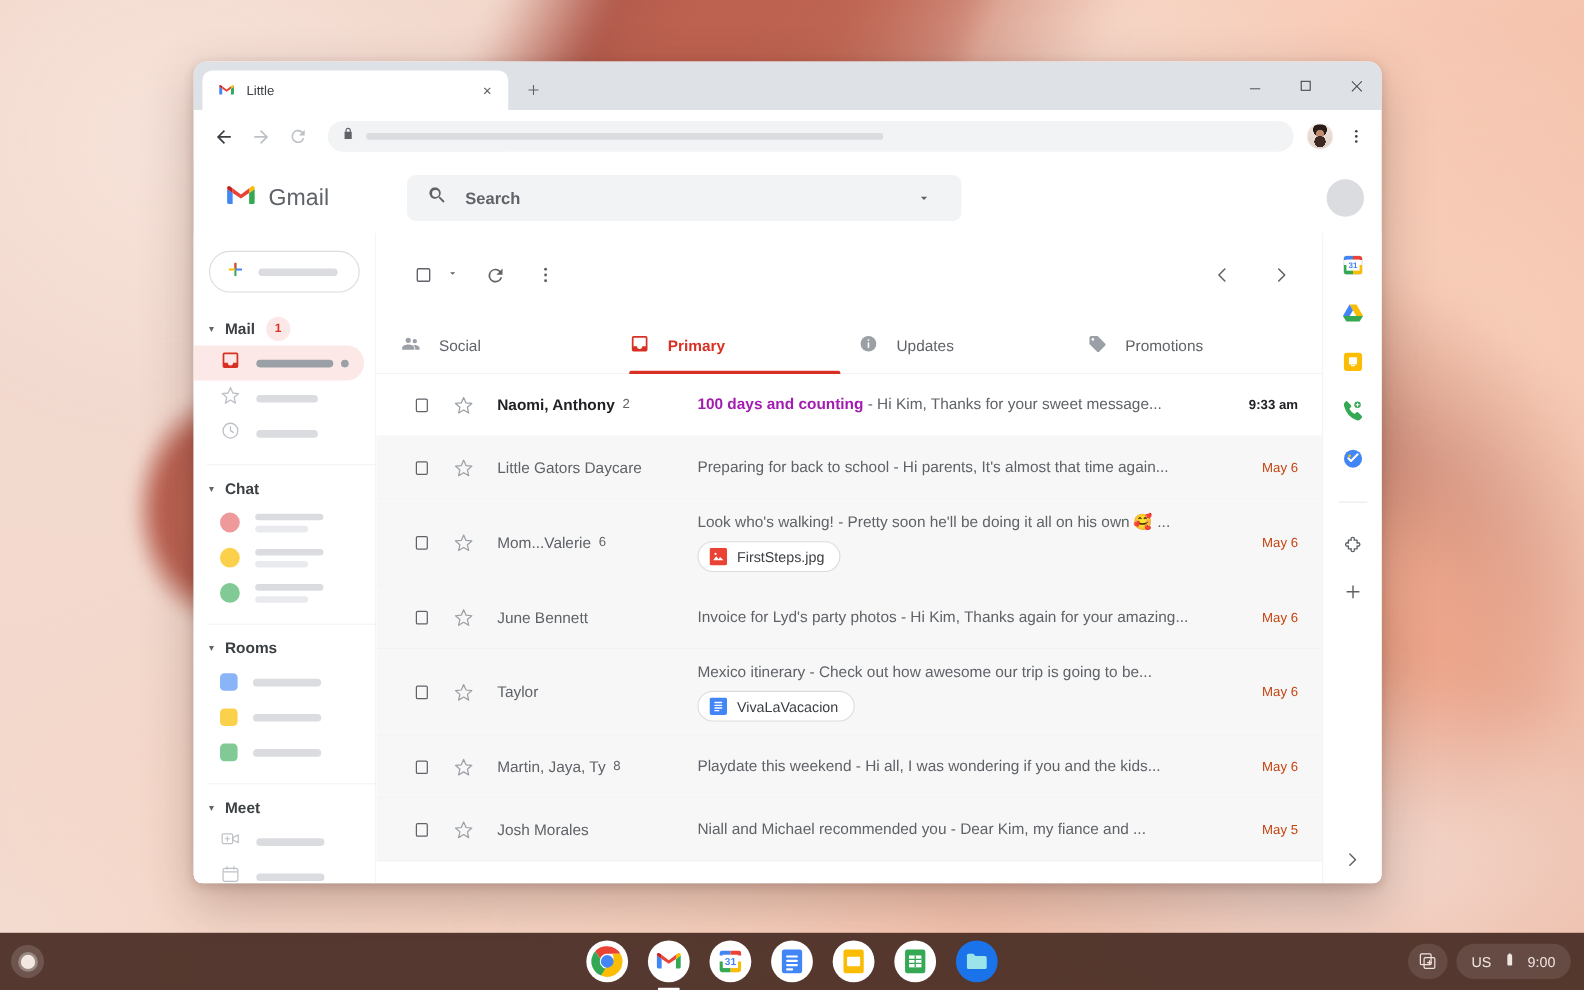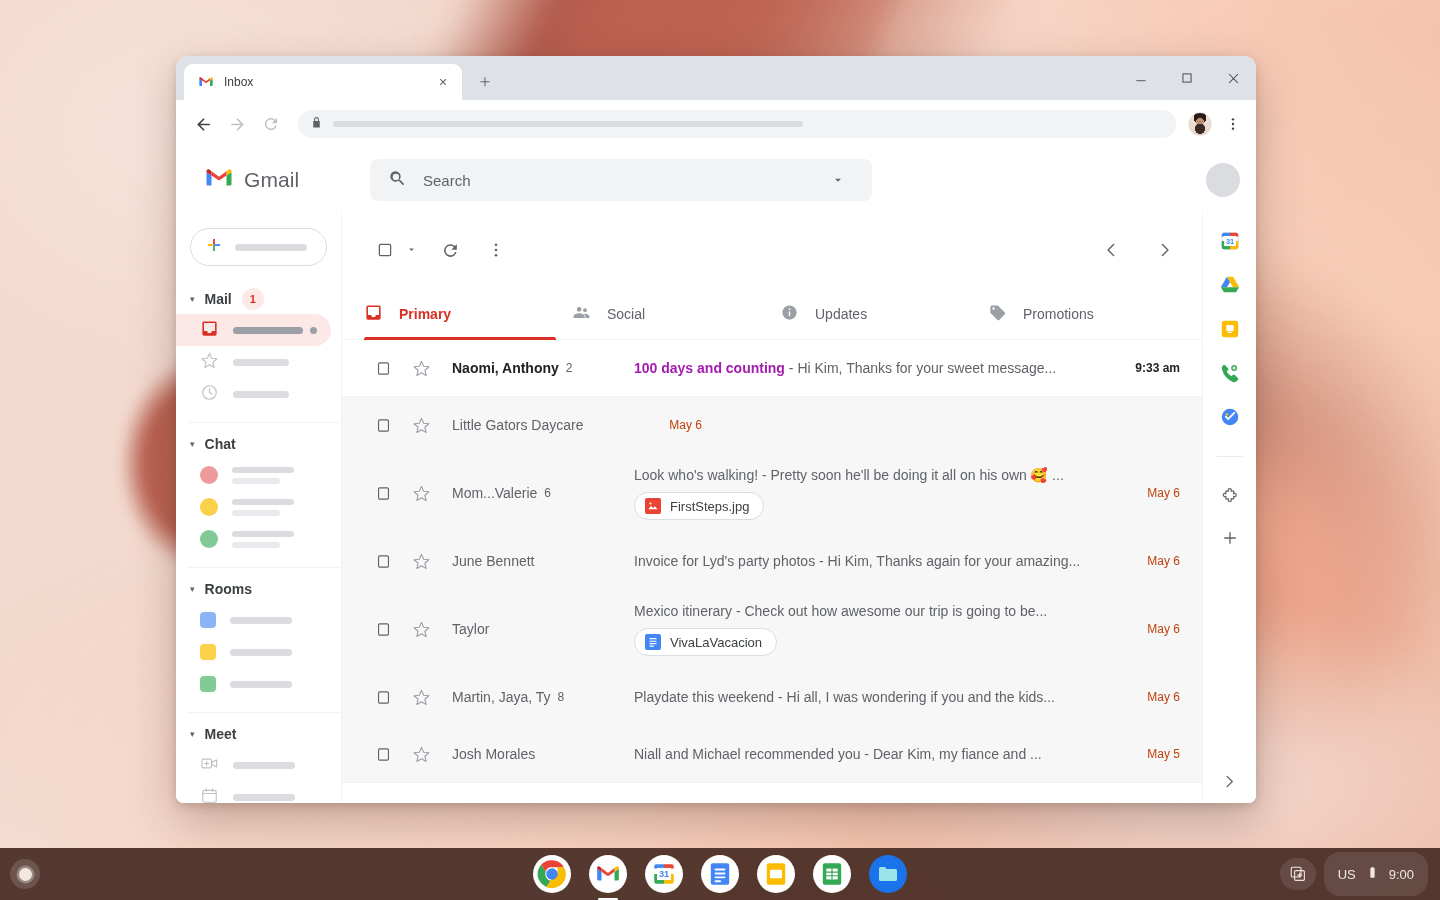--- a/index.html
+++ b/index.html
@@ -166,20 +166,21 @@
     padding: 0 16px 0 14px; flex: 0 0 auto; margin-left: 14px;
   }
   .gm-logo-wrap {
     display: flex; align-items: center; gap: 10px; width: 166px;
   }
   .gm-wordmark { font-size: 21px; color: #5f6368; letter-spacing: .1px; }
   .gm-search {
     flex: 1 1 auto; height: 42px; background: #f1f3f4; border-radius: 8px;
     display: flex; align-items: center; padding: 0 16px 0 18px; gap: 16px;
     max-width: 700px;
+    font-weight: bold;
   }
   .gm-search-text { font-size: 15px; color: #5f6368; flex: 1 1 auto; }
   .gm-search-caret {
     width: 36px; height: 36px; display:flex; align-items:center;
     justify-content:center;
   }
   .gm-header-spacer { flex: 1 1 auto; }
   .gm-avatar {
     width: 34px; height: 34px; border-radius: 50%; background: #dadce0;
     flex: 0 0 auto;
@@ -267,21 +268,21 @@
     border-bottom: 1px solid #f1f3f4; padding: 0 22px 0 22px;
     background: #f7f7f7; position: relative;
   }
   .mrow.unread { background: #fff; }
   .mrow-inner { display: flex; align-items: center; width: 100%; min-height: 56px; }
   .m-check { width: 38px; flex: 0 0 auto; display: flex; align-items: center; justify-content: center; }
   .m-star  { width: 38px; flex: 0 0 auto; display: flex; align-items: center; justify-content: center; }
   .m-from {
     width: 190px; flex: 0 0 auto; font-size: 14px; color: #5f6368;
     padding-left: 12px; white-space: nowrap; overflow: hidden;
-    display: flex; align-items: center; gap: 7px;
+    display: flex; align-items: flex-start; gap: 7px;
   }
   .mrow.unread .m-from { color: #202124; font-weight: bold; }
   .m-count { font-size: 12px; color: #5f6368; font-weight: normal; }
   .m-body { flex: 1 1 auto; min-width: 0; padding-left: 4px; }
   .m-line {
     font-size: 14px; color: #5f6368; white-space: nowrap;
     overflow: hidden; text-overflow: ellipsis;
   }
   .m-subj { color: #5f6368; }
   .mrow.unread .m-subj { color: #a21caf; font-weight: bold; }
@@ -336,21 +337,21 @@
     height: 2.5px; border-radius: 2px; background: #fff;
   }
   .shelf-right {
     position: absolute; right: 12px; display: flex; align-items: center; gap: 8px;
   }
   .tray-btn {
     width: 36px; height: 32px; border-radius: 16px; background: rgba(255,255,255,.10);
     display: flex; align-items: center; justify-content: center; color: #efe4e0;
   }
   .tray-status {
-    height: 44px; border-radius: 16px; background: rgba(255,255,255,.10);
+    height: 32px; border-radius: 16px; background: rgba(255,255,255,.10);
     display: flex; align-items: center; gap: 9px; padding: 0 14px;
     color: #f1e6e2; font-size: 13px;
   }
 </style>
 </head>
 <body>
 
 <div id="desktop">
 
   <div class="wp wp-base"></div>
@@ -371,21 +372,21 @@
         <span class="tab-favicon">
           <svg viewBox="0 0 24 24" width="16" height="16">
             <path d="M2 6.5 12 13.4 22 6.5v10.3a1.2 1.2 0 0 1-1.2 1.2H18V9.9l-6 4.1-6-4.1v8.1H3.2A1.2 1.2 0 0 1 2 16.8z" fill="#fff"></path>
             <path d="M3.2 18H6V9.9L2 7.1v9.7A1.2 1.2 0 0 0 3.2 18z" fill="#4285f4"></path>
             <path d="M18 18h2.8a1.2 1.2 0 0 0 1.2-1.2V7.1l-4 2.8z" fill="#34a853"></path>
             <path d="M22 7.1V6.3c0-1.1-1.3-1.8-2.2-1.1L18 6.5v3.4z" fill="#fbbc04"></path>
             <path d="M2 7.1V6.3c0-1.1 1.3-1.8 2.2-1.1L6 6.5v3.4z" fill="#c5221f"></path>
             <path d="M6 6.5 12 11l6-4.5v3.4l-6 4.1-6-4.1z" fill="#ea4335"></path>
           </svg>
         </span>
-        <span class="tab-title">Inbox</span>
+        <span class="tab-title">Little</span>
         <span class="tab-close">×</span>
       </div>
       <div class="newtab">
         <svg viewBox="0 0 24 24" width="16" height="16">
             <path d="M11.25 5h1.5v6h6v1.5h-6v6h-1.5v-6h-6V11h6z" fill="#5f6368"></path>
           </svg>
       </div>
       <div class="wincontrols">
         <div class="winbtn">
           <svg viewBox="0 0 24 24" width="14" height="14">
@@ -628,35 +629,35 @@
               </svg>
           </div>
           <div class="tb-btn" style="margin-left:12px">
             <svg viewBox="0 0 24 24" width="20" height="20">
                 <path d="M9 5.5 15.5 12 9 18.5" fill="none" stroke="#5f6368" stroke-width="1.7" stroke-linecap="round" stroke-linejoin="round"></path>
               </svg>
           </div>
         </div>
 
         <div class="tabs-row">
+          <div class="cat-tab">
+            <span>
+              <svg viewBox="0 0 24 24" width="19" height="19">
+                  <path d="M9 11a3 3 0 1 0-3-3 3 3 0 0 0 3 3zm7.5.5a2.5 2.5 0 1 0-2.5-2.5 2.5 2.5 0 0 0 2.5 2.5zM9 13c-2.7 0-7 1.3-7 4v2h14v-2c0-2.7-4.3-4-7-4zm7.5.5c-.5 0-1.1 0-1.7.1A4.9 4.9 0 0 1 17 17v2h5v-2c0-2.3-3.4-3.5-5.5-3.5z" fill="#9aa0a6"></path>
+                </svg>
+            </span>
+            <span>Social</span>
+          </div>
           <div class="cat-tab active">
             <span>
               <svg viewBox="0 0 24 24" width="19" height="19">
                   <path d="M19 3H5a2 2 0 0 0-2 2v14a2 2 0 0 0 2 2h14a2 2 0 0 0 2-2V5a2 2 0 0 0-2-2zm0 12h-4a3 3 0 0 1-6 0H5V5h14z" fill="#d93025"></path>
                 </svg>
             </span>
             <span>Primary</span>
-          </div>
-          <div class="cat-tab">
-            <span>
-              <svg viewBox="0 0 24 24" width="19" height="19">
-                  <path d="M9 11a3 3 0 1 0-3-3 3 3 0 0 0 3 3zm7.5.5a2.5 2.5 0 1 0-2.5-2.5 2.5 2.5 0 0 0 2.5 2.5zM9 13c-2.7 0-7 1.3-7 4v2h14v-2c0-2.7-4.3-4-7-4zm7.5.5c-.5 0-1.1 0-1.7.1A4.9 4.9 0 0 1 17 17v2h5v-2c0-2.3-3.4-3.5-5.5-3.5z" fill="#9aa0a6"></path>
-                </svg>
-            </span>
-            <span>Social</span>
           </div>
           <div class="cat-tab">
             <span>
               <svg viewBox="0 0 24 24" width="19" height="19">
                   <circle cx="12" cy="12" r="9" fill="#9aa0a6"></circle>
                   <rect x="11.1" y="10.4" width="1.8" height="6.4" rx=".9" fill="#fff"></rect>
                   <circle cx="12" cy="7.8" r="1.1" fill="#fff"></circle>
                 </svg>
             </span>
             <span>Updates</span>
@@ -704,20 +705,23 @@
                   </svg>
               </span>
               <span class="m-star">
                 <svg viewBox="0 0 24 24" width="19" height="19">
                     <path d="M12 17.3 6.2 20.8l1.5-6.6-5.1-4.4 6.7-.6L12 3l2.7 6.2 6.7.6-5.1 4.4 1.5 6.6z" fill="none" stroke="#9aa0a6" stroke-width="1.4" stroke-linejoin="round"></path>
                   </svg>
               </span>
               <span class="m-from">
                 <span>Little Gators Daycare</span>
                 <span class="m-count"></span>
+              </span>
+              <span class="m-body">
+                <span class="m-line"><span class="m-subj">Preparing for back to school</span><span> - Hi parents, It's almost that time again...</span></span>
               </span>
               <span class="m-date">May 6</span>
             </div>
           </div>
 
           <div class="mrow tall">
             <div class="mrow-inner">
               <span class="m-check">
                 <svg viewBox="0 0 24 24" width="17" height="17">
                     <rect x="5" y="4" width="14" height="16" rx="1.6" fill="none" stroke="#5f6368" stroke-width="1.6"></rect>

